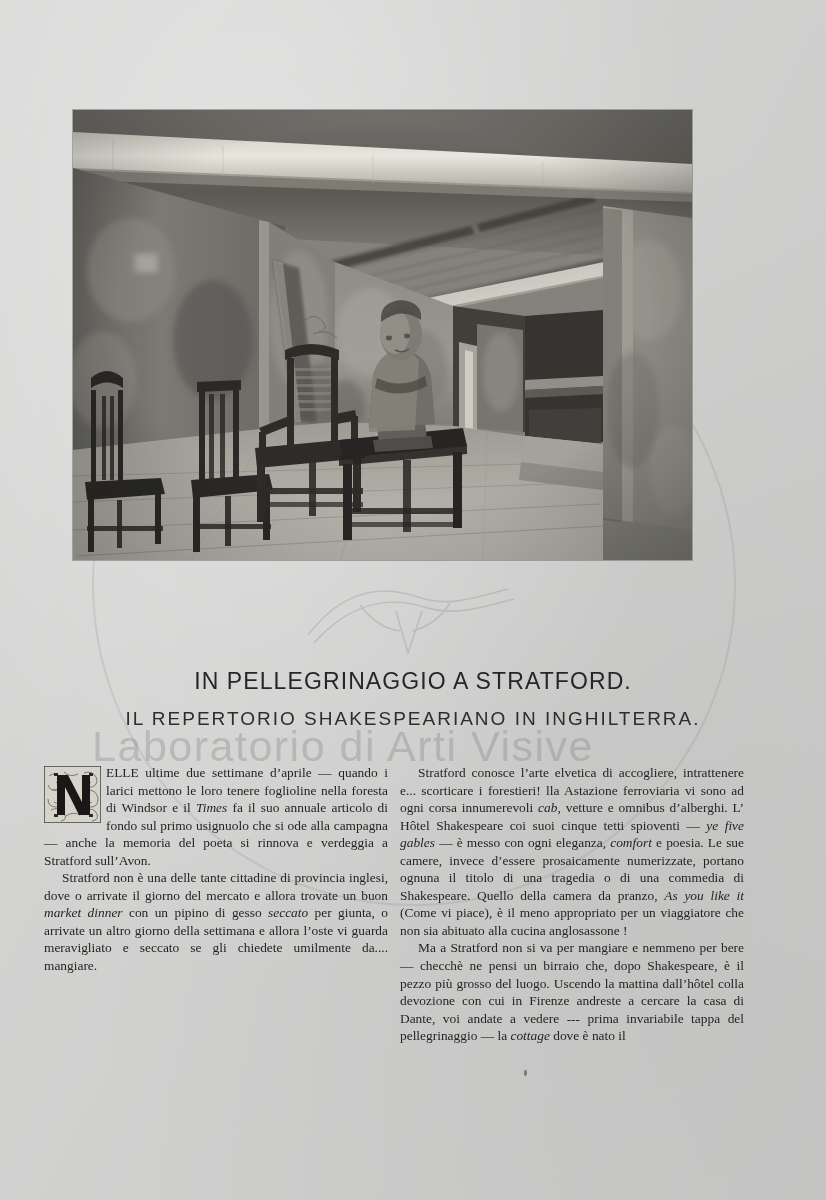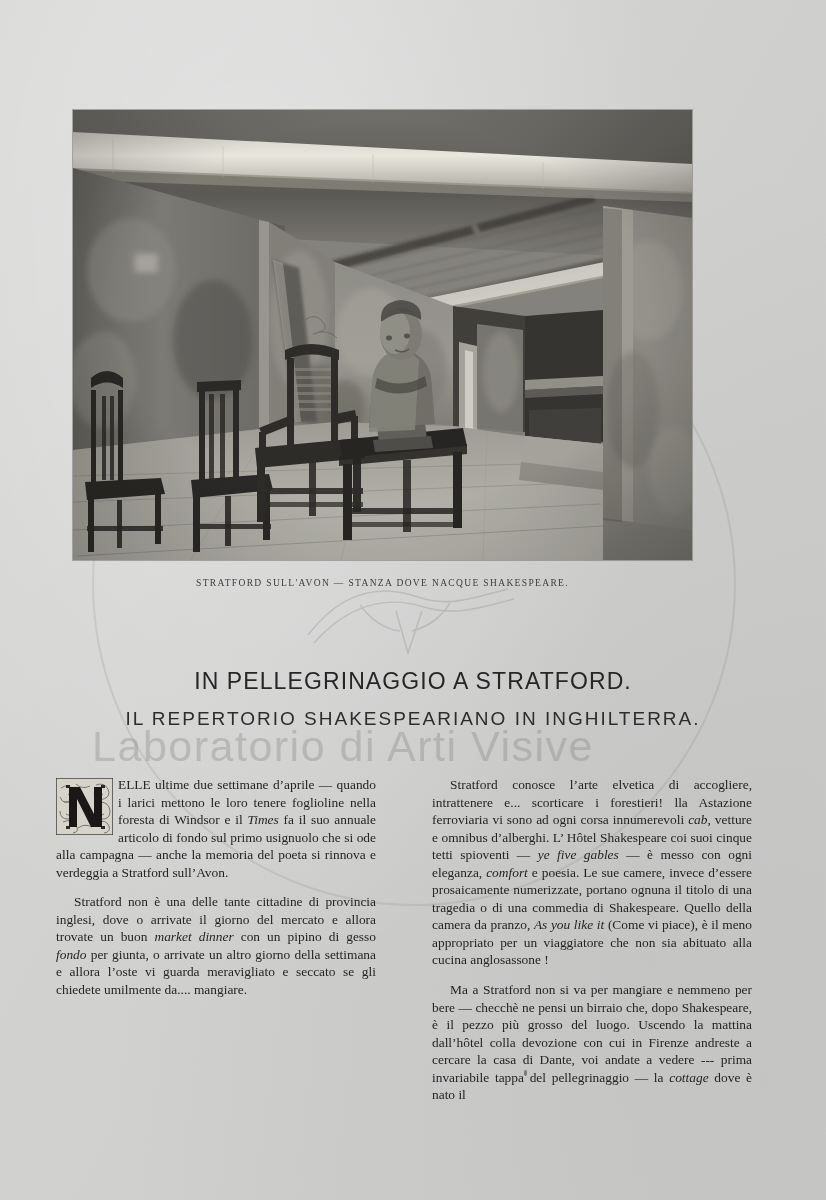--- a/index.html
+++ b/index.html
@@ -124,23 +124,23 @@
     width: 344px;
     font-family: "Liberation Serif", serif;
     font-size: 13.4px;
     line-height: 17.55px;
     text-align: justify;
     text-justify: inter-word;
     color: #242424;
     hyphens: none;
   }
   #column-left  { left: 44px; }
-  #column-right { left: 420px; }
-
-  .para { margin: 12px; }
+  #column-right { left: 400px; }
+
+  .para { margin: 0; }
   .para + .para { text-indent: 1.35em; }
 
   
   #dropcap {
     float: left;
     width: 57px;
     height: 57px;
     margin: 2px 5px 0 0;
     position: relative;
   }
@@ -416,21 +416,20 @@
         <ellipse cx="316" cy="228" rx="3" ry="2.4" fill="#3a3834" opacity="0.75"></ellipse>
         <ellipse cx="334" cy="226" rx="3" ry="2.4" fill="#3a3834" opacity="0.75"></ellipse>
         <path d="M322 240 q8 4 14 -1" stroke="#3c3a36" stroke-width="1.4" fill="none" opacity="0.7"></path>
       </g>
 
       <rect width="619" height="450" fill="url(#gVig)"></rect>
       <rect width="619" height="450" fill="#9c9a93" opacity="0.07"></rect>
     </svg>
   </div>
 
-  <div id="photo-caption">STRATFORD SULL'AVON  —  STANZA DOVE NACQUE SHAKESPEARE.</div>
 
   <div id="article-title">IN PELLEGRINAGGIO A STRATFORD.</div>
   <div id="article-subtitle">IL REPERTORIO SHAKESPEARIANO IN INGHILTERRA.</div>
 
   <div id="column-left" class="column">
 
     <p class="para first-para">
       <span id="dropcap">
         <svg viewBox="0 0 57 57">
           <rect x="0" y="0" width="57" height="57" fill="#d6d3cb" stroke="#3a3834" stroke-width="1.4"></rect>
@@ -457,21 +456,21 @@
             <rect x="10" y="48" width="4" height="3"></rect>
             <rect x="45" y="48" width="4" height="3"></rect>
           </g>
         </svg>
       </span>
       <span>ELLE ultime due settimane d’aprile — quando i larici mettono le loro tenere foglioline nella foresta di Windsor e il <em>Times</em> fa il suo annuale articolo di fondo sul primo usignuolo che si ode alla campagna — anche la memoria del poeta si rinnova e verdeggia a Stratford sull’Avon.</span>
     </p>
 
 
     <p class="para">
-      <span>Stratford non è una delle tante cittadine di provincia inglesi, dove o arrivate il giorno del mercato e allora trovate un buon <em>market dinner</em> con un pipino di gesso <em>fondo</em> per giunta, o arrivate un altro giorno della settimana e allora l’oste vi guarda meravigliato e seccato se gli chiedete umilmente da.... mangiare.</span>
+      <span>Stratford non è una delle tante cittadine di provincia inglesi, dove o arrivate il giorno del mercato e allora trovate un buon <em>market dinner</em> con un pipino di gesso <em>seccato</em> per giunta, o arrivate un altro giorno della settimana e allora l’oste vi guarda meravigliato e seccato se gli chiedete umilmente da.... mangiare.</span>
     </p>
   </div>
 
   <div id="column-right" class="column">
 
     <p class="para first-para" style="text-indent:1.35em">
       <span>Stratford conosce l’arte elvetica di accogliere, intrattenere e... scorticare i forestieri! lla Astazione ferroviaria vi sono ad ogni corsa innumerevoli <em>cab</em>, vetture e omnibus d’alberghi. L’ Hôtel Shakespeare coi suoi cinque tetti spioventi — <em>ye five gables</em> — è messo con ogni eleganza, <em>comfort</em> e poesia. Le sue camere, invece d’essere prosaicamente numerizzate, portano ognuna il titolo di una tragedia o di una commedia di Shakespeare. Quello della camera da pranzo, <em>As you like it</em> (Come vi piace), è il meno appropriato per un viaggiatore che non sia abituato alla cucina anglosassone !</span>
     </p>
 
     <p class="para">

